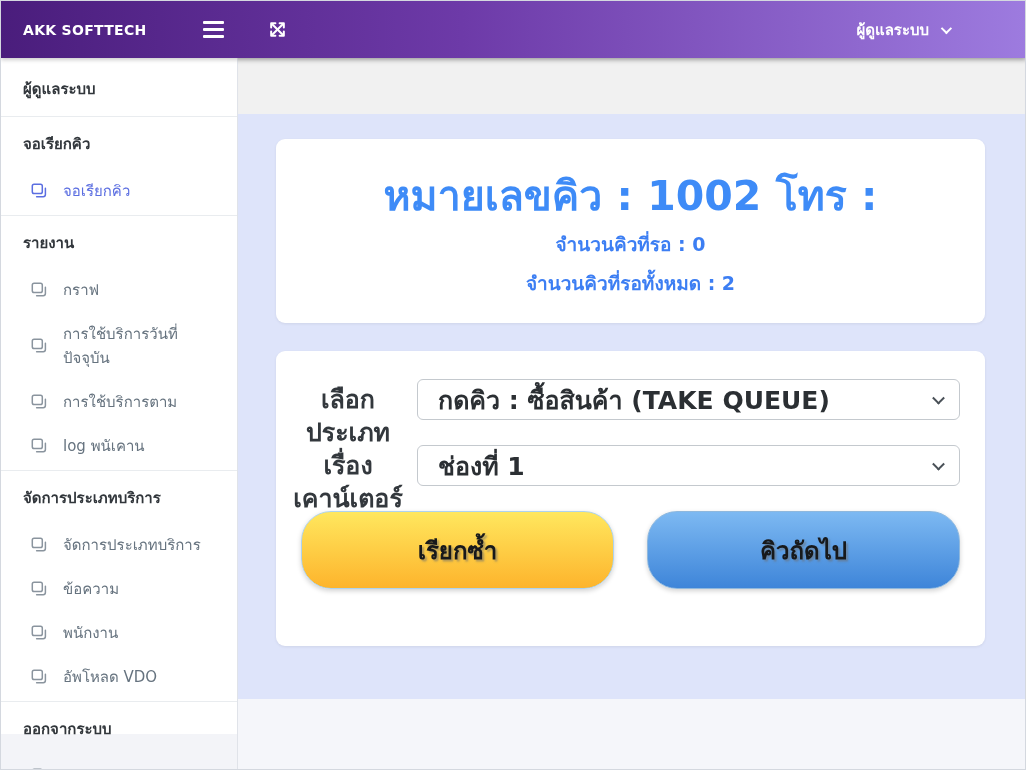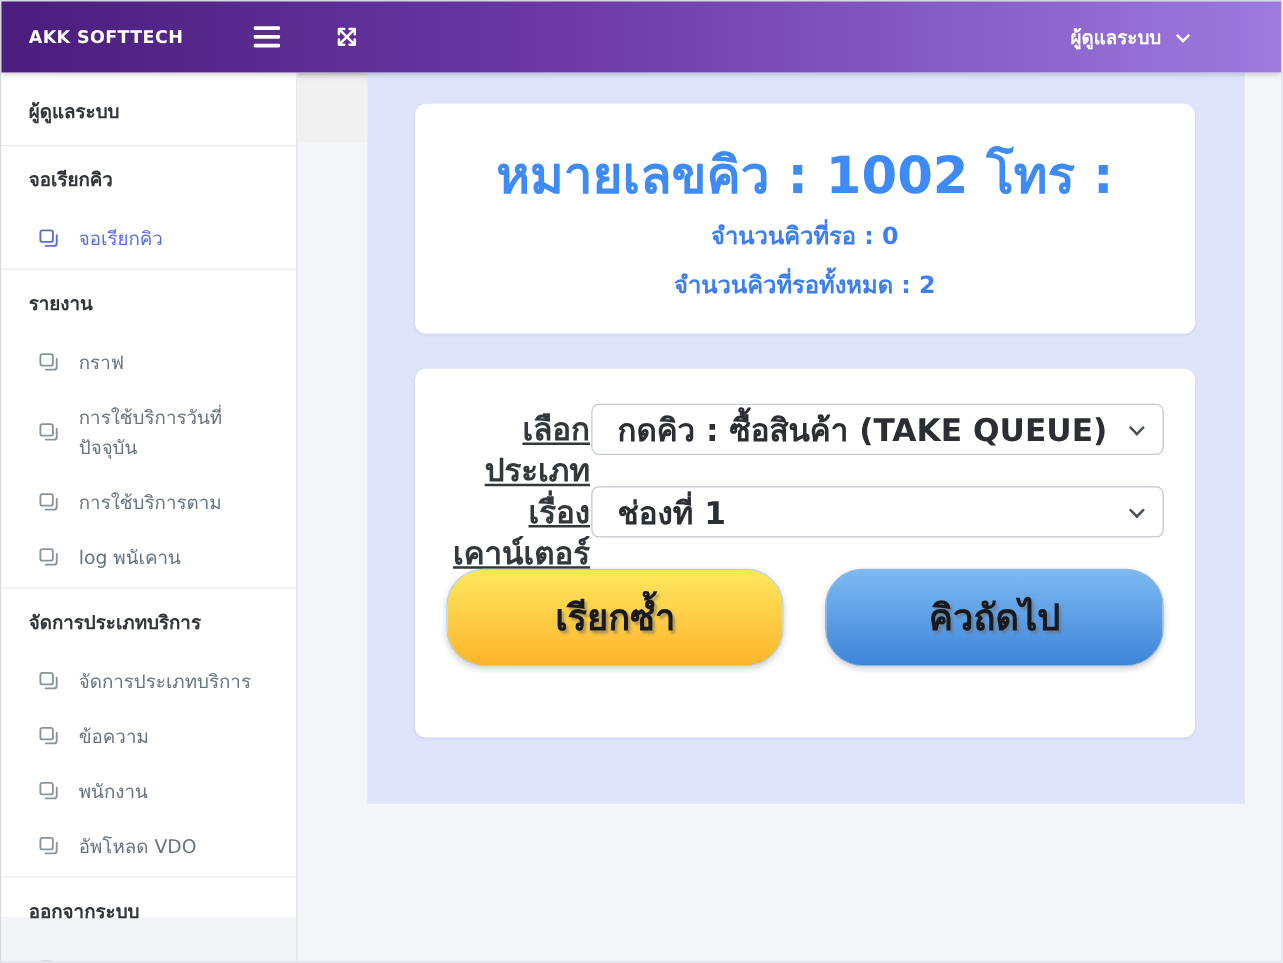--- a/index.html
+++ b/index.html
@@ -39,57 +39,56 @@
   .sb-header{ font-size:15px; font-weight:bold; color:#31363b; padding:13px 22px; }
   .sb-div{ border:none; border-top:1px solid #e9ecef; margin:2px 0; }
   .sb-item{
     display:flex; align-items:center; gap:16px; padding:10px 14px 10px 30px;
     font-size:15px; color:#66737f; cursor:pointer; text-decoration:none;
   }
   .sb-item .ic{ display:flex; color:#8a949e; }
   .sb-item.active{ color:#5b6ee1; }
   .sb-item.active .ic{ color:#5b6ee1; }
   
-  .main{ flex:1; display:flex; flex-direction:row; min-width:0; }
+  .main{ flex:1; display:flex; flex-direction:column; min-width:0; }
   .strip-gray{
     height:56px; flex:0 0 56px; background:#f1f1f1;
     box-shadow:inset 0 7px 7px -7px rgba(0,0,0,.28);
   }
   .lavender{ height:585px; flex:0 0 585px; background:#dee4fa; padding:25px 40px 0 38px; }
   .strip-bottom{ flex:1; background:#f5f6fa; }
   .card{
     background:#fff; border-radius:9px; box-shadow:0 1px 3px rgba(0,0,0,.07);
   }
   
   .queue-card{ height:184px; padding-top:34px; text-align:center; }
   .q-title{ font-size:41px; font-weight:bold; color:#3e8bf7; line-height:1.15; }
   .q-sub{ font-size:19px; font-weight:bold; color:#3c7ef3; margin-top:9px; }
   
   .form-card{ height:295px; margin-top:28px; position:relative; padding:28px 25px 0 25px; }
   .form-label{
-    position:absolute; left:28px; top:32px; width:112px; text-align:right;
+    position:absolute; left:16px; top:32px; width:112px; text-align:center;
     font-size:25px; font-weight:600; color:#33383d; line-height:1.32; z-index:1;
     word-break:break-word;
-    text-decoration:underline;
   }
   .selects{ margin-left:116px; display:flex; flex-direction:column; gap:25px; }
   .select{
     position:relative; height:41px; border:1px solid #c4c9ce; border-radius:6px;
     display:flex; align-items:center; padding:0 44px 0 20px;
     font-size:25px; font-weight:600; color:#2b2f33; background:#fff; cursor:pointer;
     white-space:nowrap; overflow:hidden;
   }
   .select .s-chev{
     position:absolute; right:16px; top:50%; width:9px; height:9px;
     border-right:2px solid #495057; border-bottom:2px solid #495057;
     transform:translateY(-70%) rotate(45deg);
   }
   .btn-row{ position:relative; z-index:2; display:flex; gap:33px; margin-top:25px; }
   .big-btn{
-    flex:1; height:78px; border-radius:30px; font-size:29px; font-weight:bold;
+    flex:1; height:78px; border-radius:30px; font-size:24px; font-weight:bold;
     font-family:inherit; color:#17191b; cursor:pointer;
     text-shadow:2px 2px 2px rgba(110,110,110,.55);
     box-shadow:0 2px 5px rgba(0,0,0,.18);
   }
   .btn-repeat{
     background:linear-gradient(#ffe75e,#fdb42c);
     border:1px solid #aed3ee;
   }
   .btn-next{
     background:linear-gradient(#7db9f2,#3e85d9);

